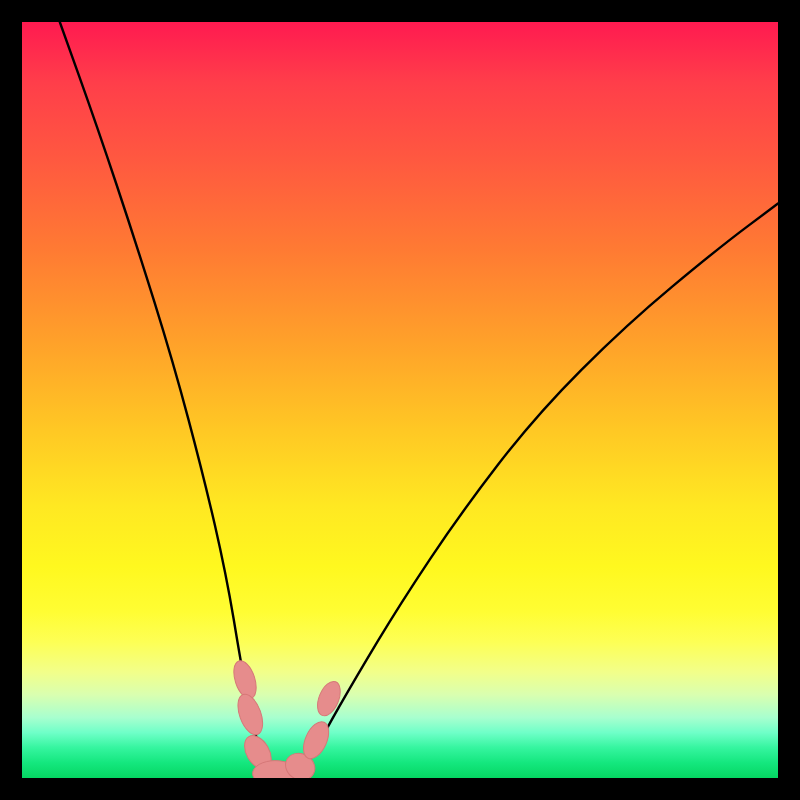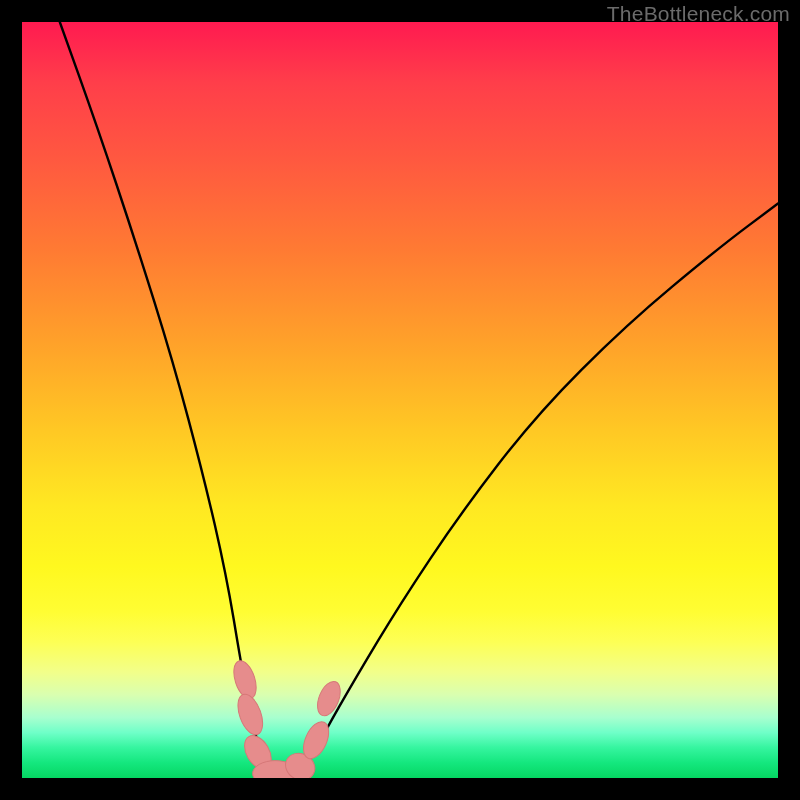--- a/index.html
+++ b/index.html
@@ -66,21 +66,20 @@
     inset: 0;
     width: 756px;
     height: 756px;
     overflow: visible;
   }
 </style>
 </head>
 <body>
 
 <div class="frame">
-  <div class="watermark">TheBottleneck.com</div>
 
   <div class="plot">
     <div class="gradient"></div>
 
     <svg class="curve" viewBox="0 0 756 756" preserveAspectRatio="none">
       <path id="curve-path" fill="none" stroke="#000" stroke-width="2.4" stroke-linecap="round" d="M 37.8 0.0 Q 37.8 0.0 56.7 52.9 Q 75.6 105.8 94.5 162.5 Q 113.4 219.2 132.3 279.7 Q 151.2 340.2 166.3 396.9 Q 181.4 453.6 192.8 502.7 Q 204.1 551.9 211.7 597.2 Q 219.2 642.6 224.9 672.8 Q 230.6 703.1 236.3 722.0 Q 241.9 740.9 249.5 746.5 Q 257.0 752.2 264.6 752.2 Q 272.2 752.2 279.7 746.5 Q 287.3 740.9 294.8 725.8 Q 302.4 710.6 317.5 684.2 Q 332.6 657.7 355.3 619.9 Q 378.0 582.1 408.2 536.8 Q 438.5 491.4 476.3 442.3 Q 514.1 393.1 559.4 347.8 Q 604.8 302.4 650.2 264.6 Q 695.5 226.8 725.8 204.1 T 756.0 181.4"></path>
       <g id="markers">
           <ellipse cx="223.0" cy="657.7" rx="9.8" ry="19.7" fill="#e68c8c" stroke="#d67878" stroke-width="1" transform="rotate(-18 223.0 657.7)"></ellipse>
           <ellipse cx="228.3" cy="692.5" rx="10.6" ry="21.2" fill="#e68c8c" stroke="#d67878" stroke-width="1" transform="rotate(-20 228.3 692.5)"></ellipse>
           <ellipse cx="235.9" cy="730.3" rx="11.3" ry="18.1" fill="#e68c8c" stroke="#d67878" stroke-width="1" transform="rotate(-30 235.9 730.3)"></ellipse>

